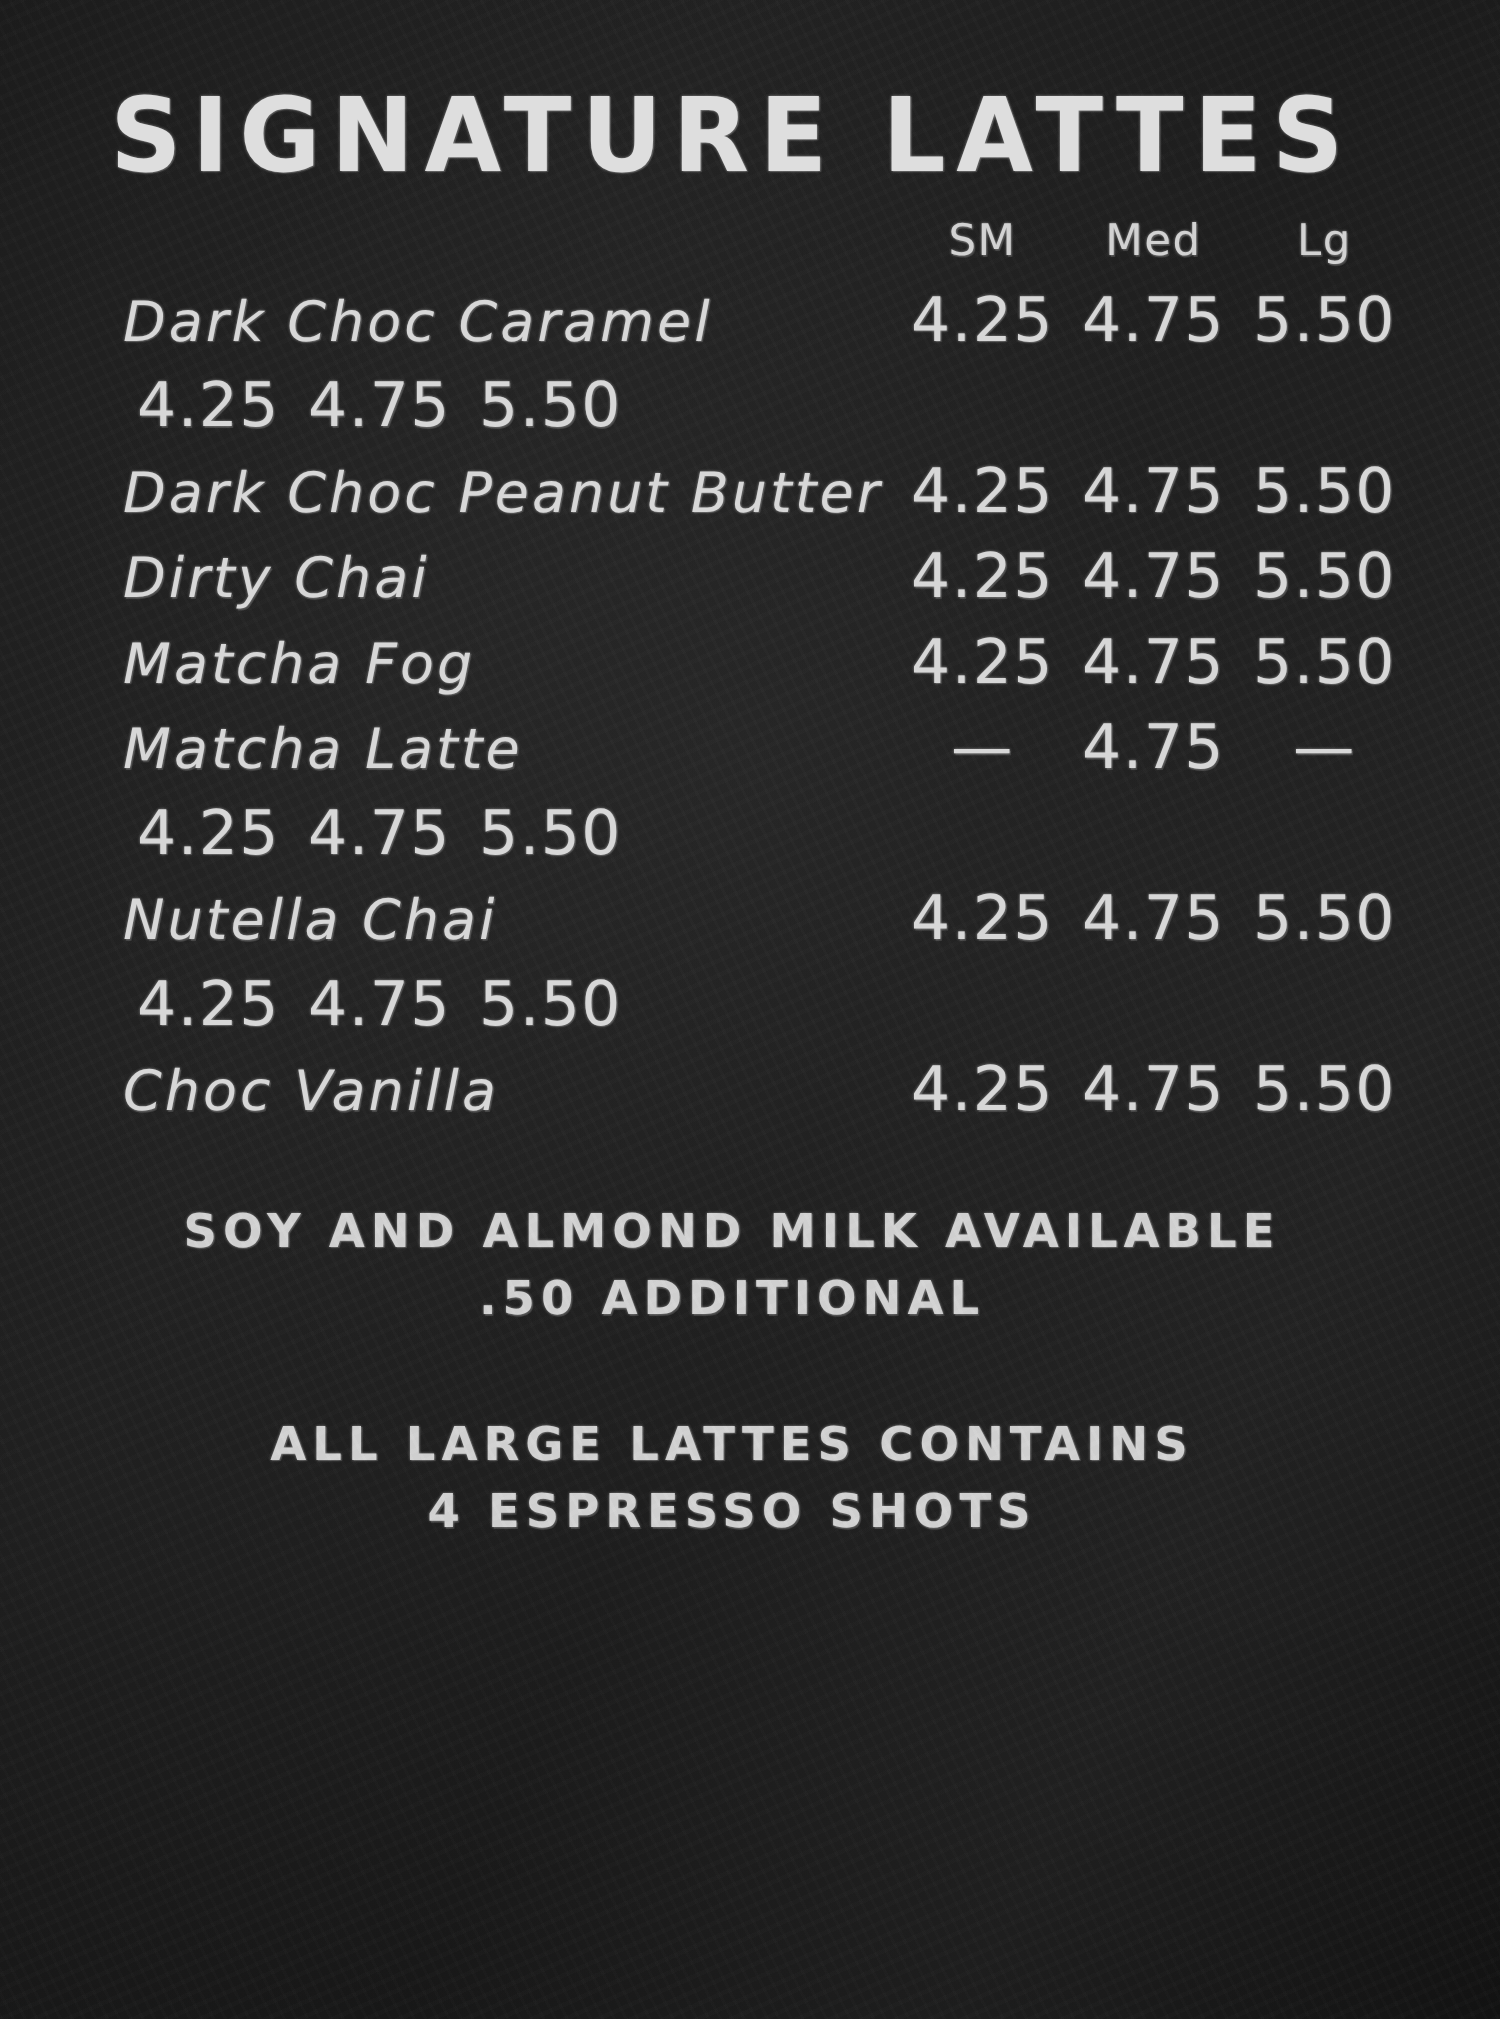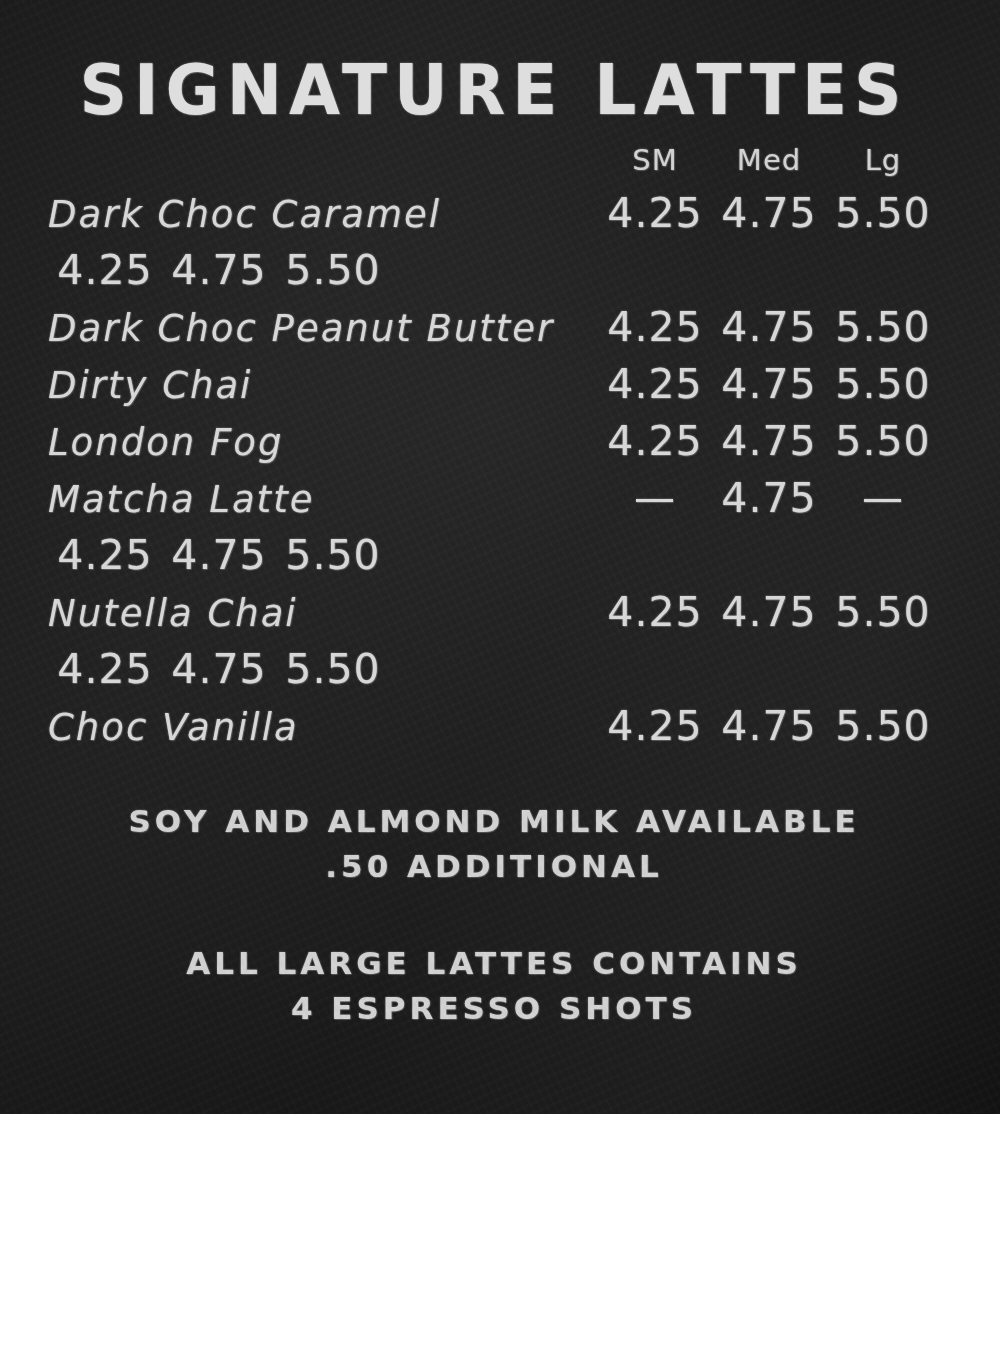--- a/index.html
+++ b/index.html
@@ -7,27 +7,27 @@
   html, body {
     width: 1000px;
     height: 1346px;
     overflow: hidden;
     font-family: "DejaVu Sans", sans-serif;
   }
 
   .board {
     position: relative;
     width: 1000px;
-    height: 1114px;
+    height: 1346px;
     background:
       radial-gradient(ellipse 140% 110% at 50% 38%, rgba(48,48,48,0.55) 0%, rgba(30,30,30,0.3) 45%, rgba(0,0,0,0.55) 100%),
       linear-gradient(115deg, #1c1c1c 0%, #212121 30%, #1a1a1a 55%, #222222 78%, #151515 100%),
       #181818;
     color: #d9d9d9;
-    padding: 52px 60px 0 48px;
+    padding: 52px 60px 0 36px;
   }
 
   
   .board::before {
     content: "";
     position: absolute;
     inset: 0;
     background:
       repeating-linear-gradient(63deg, rgba(255,255,255,0.012) 0 2px, rgba(0,0,0,0.015) 2px 7px),
       repeating-linear-gradient(-24deg, rgba(255,255,255,0.010) 0 3px, rgba(0,0,0,0.012) 3px 9px);
@@ -44,21 +44,21 @@
     text-align: center;
     font-size: 66px;
     font-weight: bold;
     letter-spacing: 7px;
     color: #dedede;
     transform: scaleY(1.04);
     margin-bottom: 14px;
     white-space: nowrap;
   }
 
-  .menu-table { position: relative; }
+  .menu-table { position: relative; margin-left: 46px; }
 
   .row, .header-row {
     display: flex;
     align-items: baseline;
     height: 57px;
   }
 
   .header-row { height: 44px; margin-bottom: 2px; }
 
   .item-name {
@@ -140,21 +140,21 @@
     </div>
 
     <div class="row">
       <span class="item-name chalk">Dirty Chai</span>
       <span class="price chalk">4.25</span>
       <span class="price chalk">4.75</span>
       <span class="price chalk">5.50</span>
     </div>
 
     <div class="row">
-      <span class="item-name chalk">London Fog</span>
+      <span class="item-name chalk">Matcha Fog</span>
       <span class="price chalk">4.25</span>
       <span class="price chalk">4.75</span>
       <span class="price chalk">5.50</span>
     </div>
 
     <div class="row">
       <span class="item-name chalk">Matcha Latte</span>
       <span class="price chalk">—</span>
       <span class="price chalk">4.75</span>
       <span class="price chalk">—</span>

